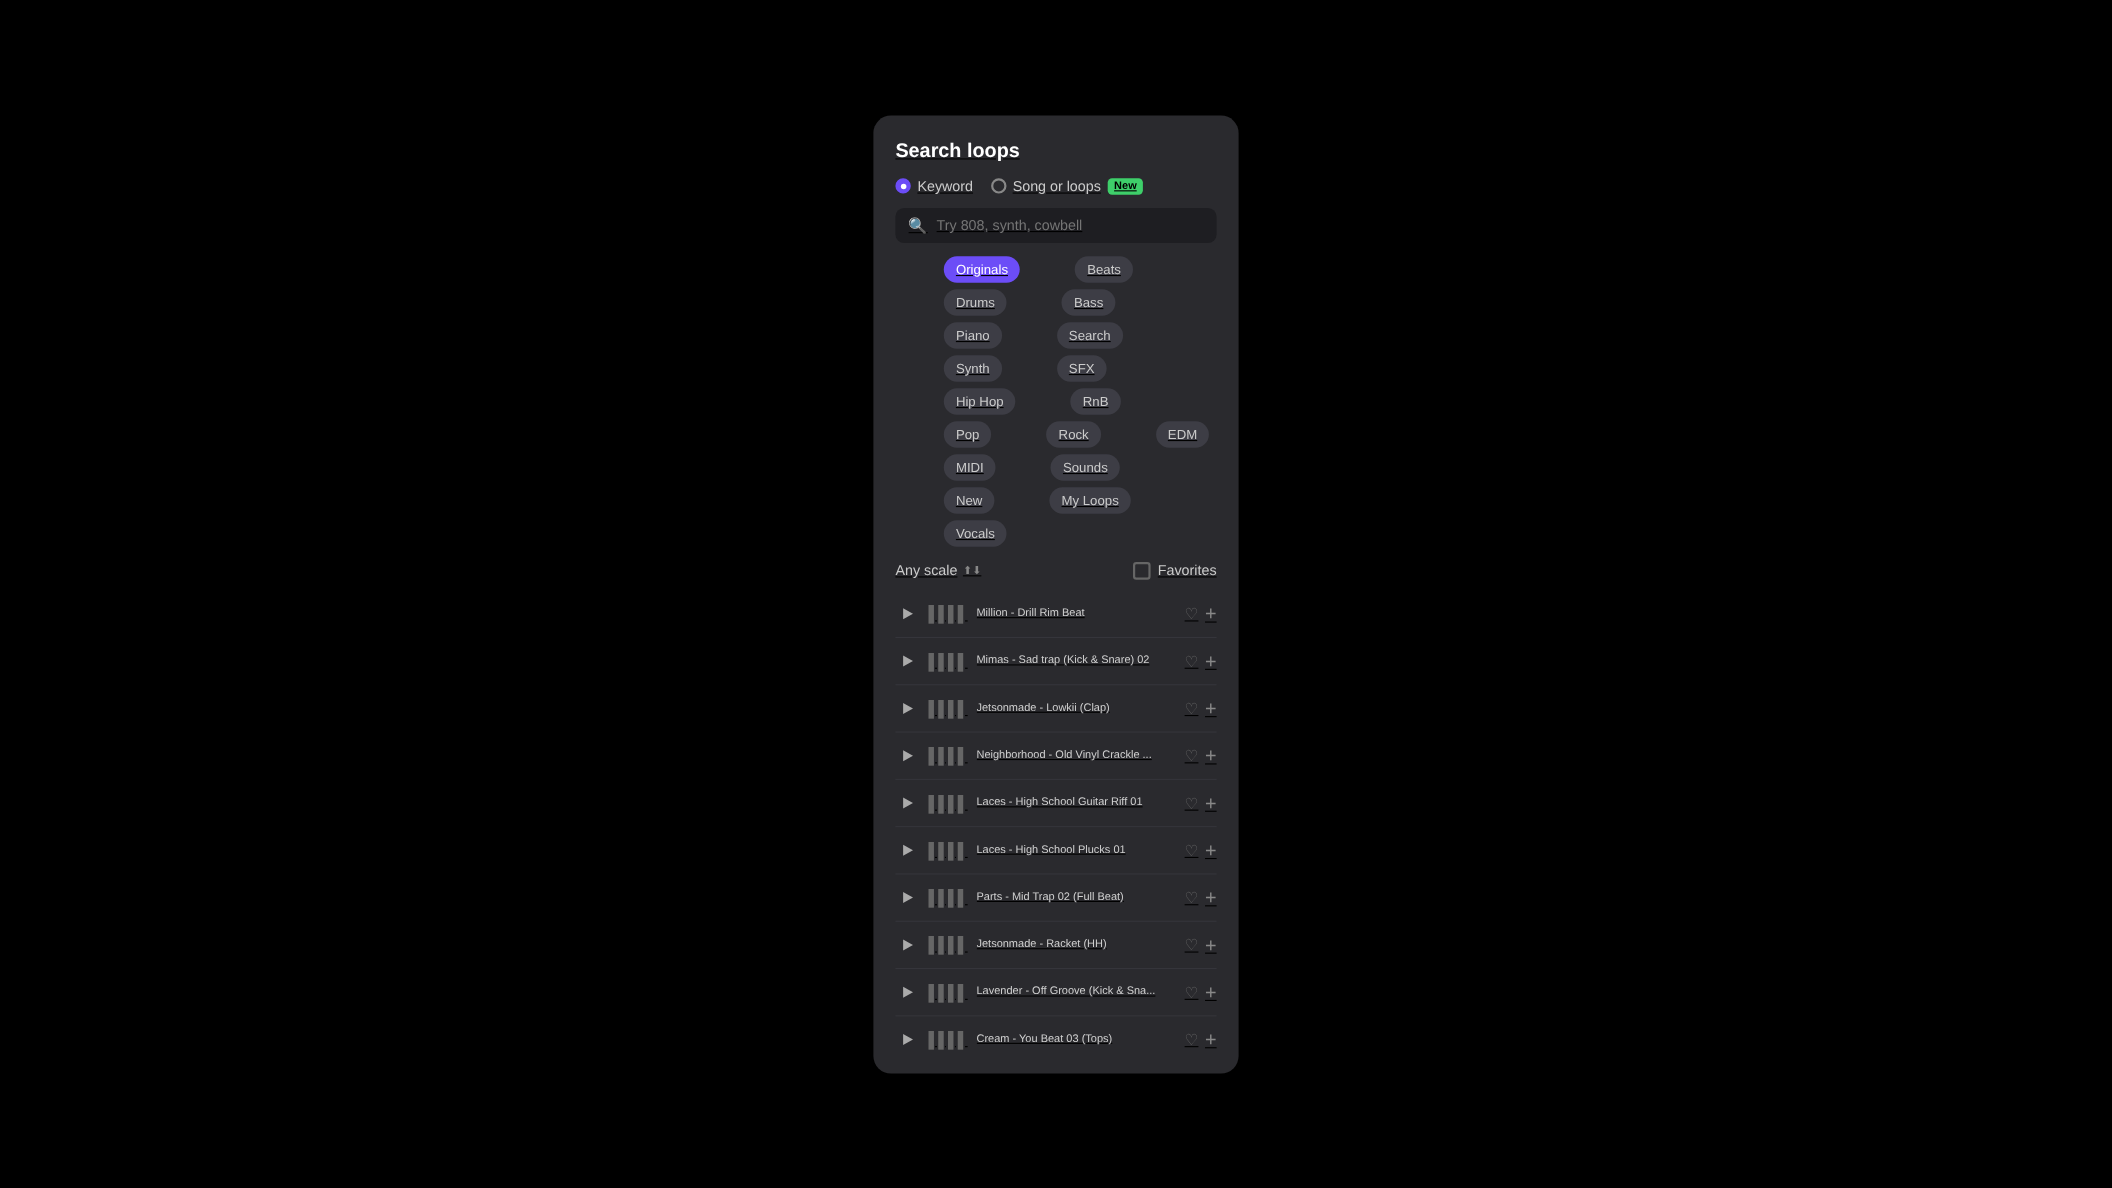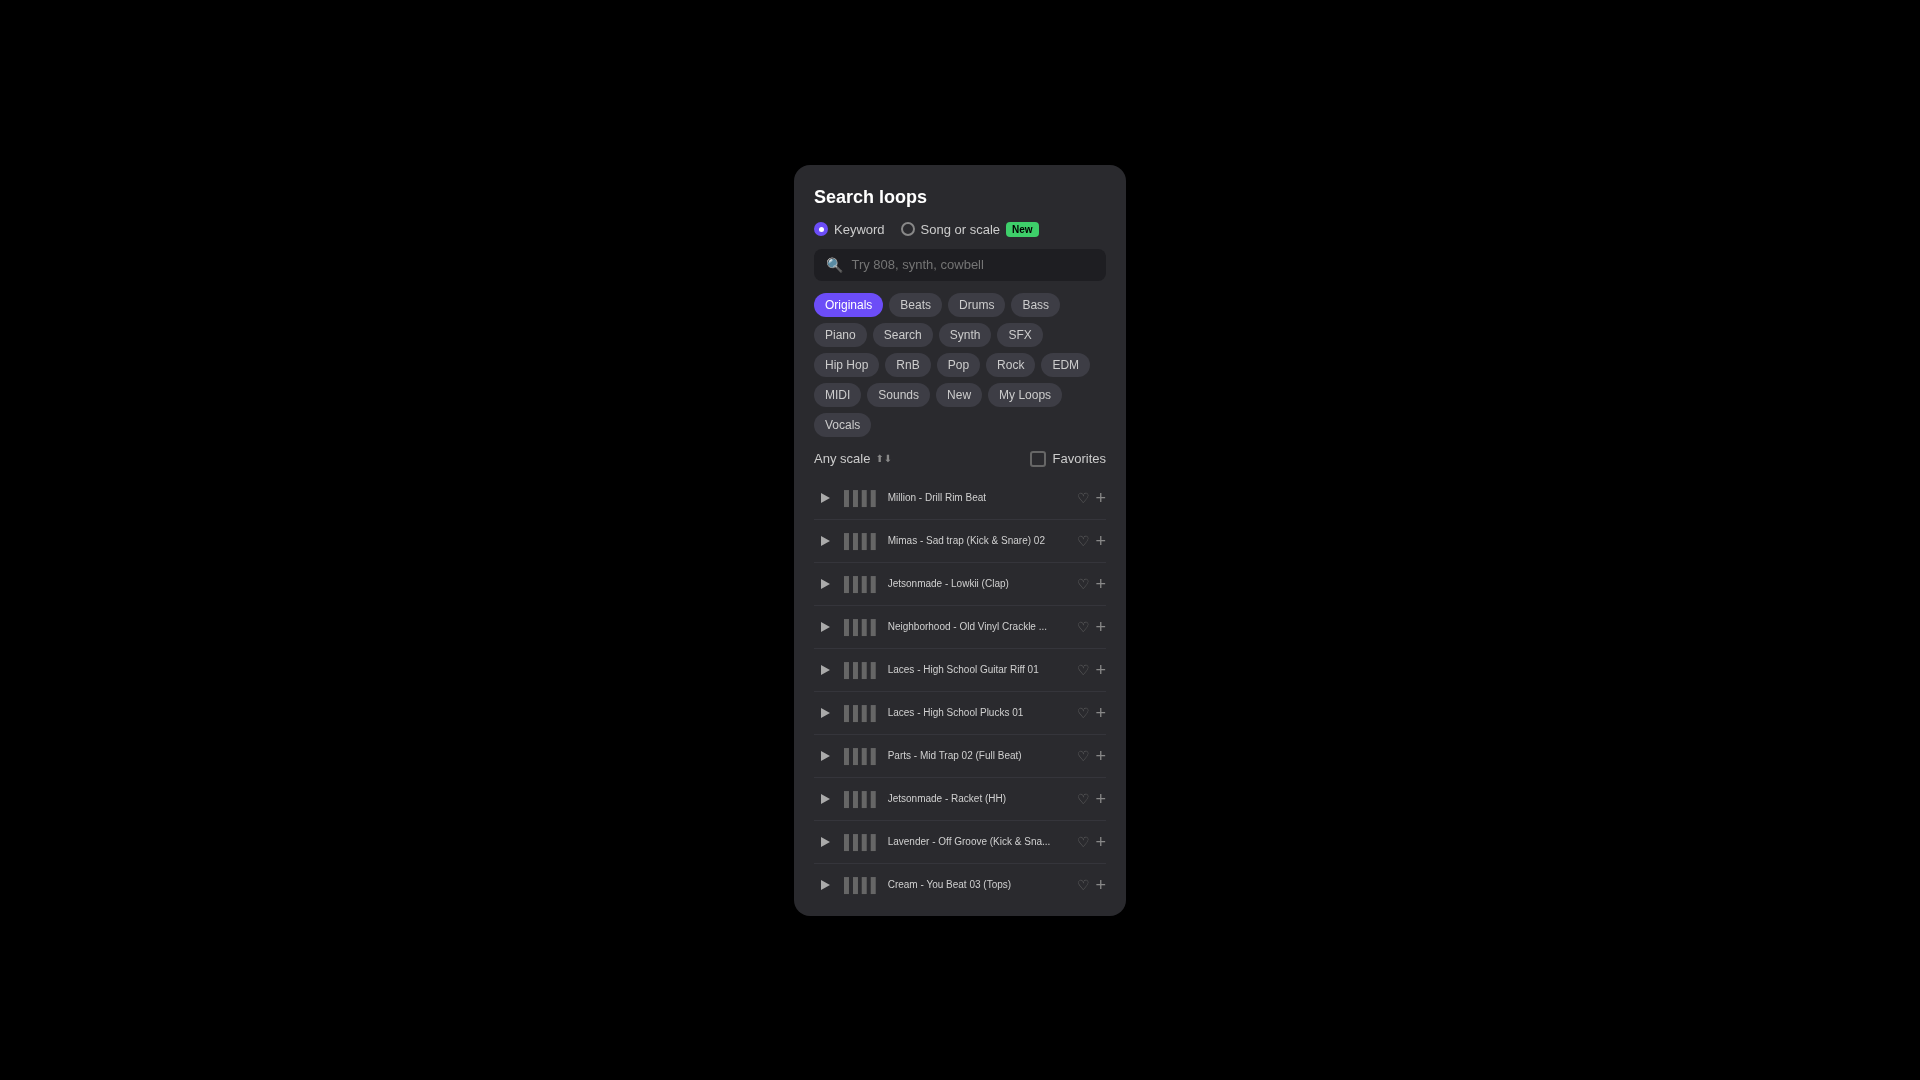--- a/index.html
+++ b/index.html
@@ -13,20 +13,21 @@
       justify-content: center;
       font-family: -apple-system, BlinkMacSystemFont, 'Segoe UI', sans-serif;
     }
 
     .panel {
       background: #2a2a2e;
       border-radius: 16px;
       width: 332px;
       padding: 22px 20px 10px 20px;
       overflow: hidden;
+      text-decoration: underline;
     }
 
     .panel-title {
       font-size: 18px;
       font-weight: 600;
       color: #fff;
       margin-bottom: 14px;
     }
 
     .search-mode-row {
@@ -112,20 +113,21 @@
       margin-bottom: 14px;
     }
 
     .tag {
       background: #3d3d45;
       color: #ccc;
       font-size: 12px;
       padding: 5px 11px;
       border-radius: 20px;
       cursor: pointer;
+      margin-left: 44px;
     }
 
     .tag.active {
       background: #6c4df7;
       color: #fff;
     }
 
     .filter-row {
       display: flex;
       align-items: center;
@@ -257,21 +259,21 @@
 
   <div class="panel-title">Search loops</div>
 
   <div class="search-mode-row">
     <label class="radio-option">
       <div class="radio-circle active"></div>
       <span class="radio-label">Keyword</span>
     </label>
     <label class="radio-option">
       <div class="radio-circle"></div>
-      <span class="radio-label">Song or scale</span>
+      <span class="radio-label">Song or loops</span>
       <span class="new-badge">New</span>
     </label>
   </div>
 
   <div class="search-box">
     <span class="search-icon">🔍</span>
     <input class="search-input" type="text" placeholder="Try 808, synth, cowbell" style="">
   </div>
 
   <div class="tags-container">

